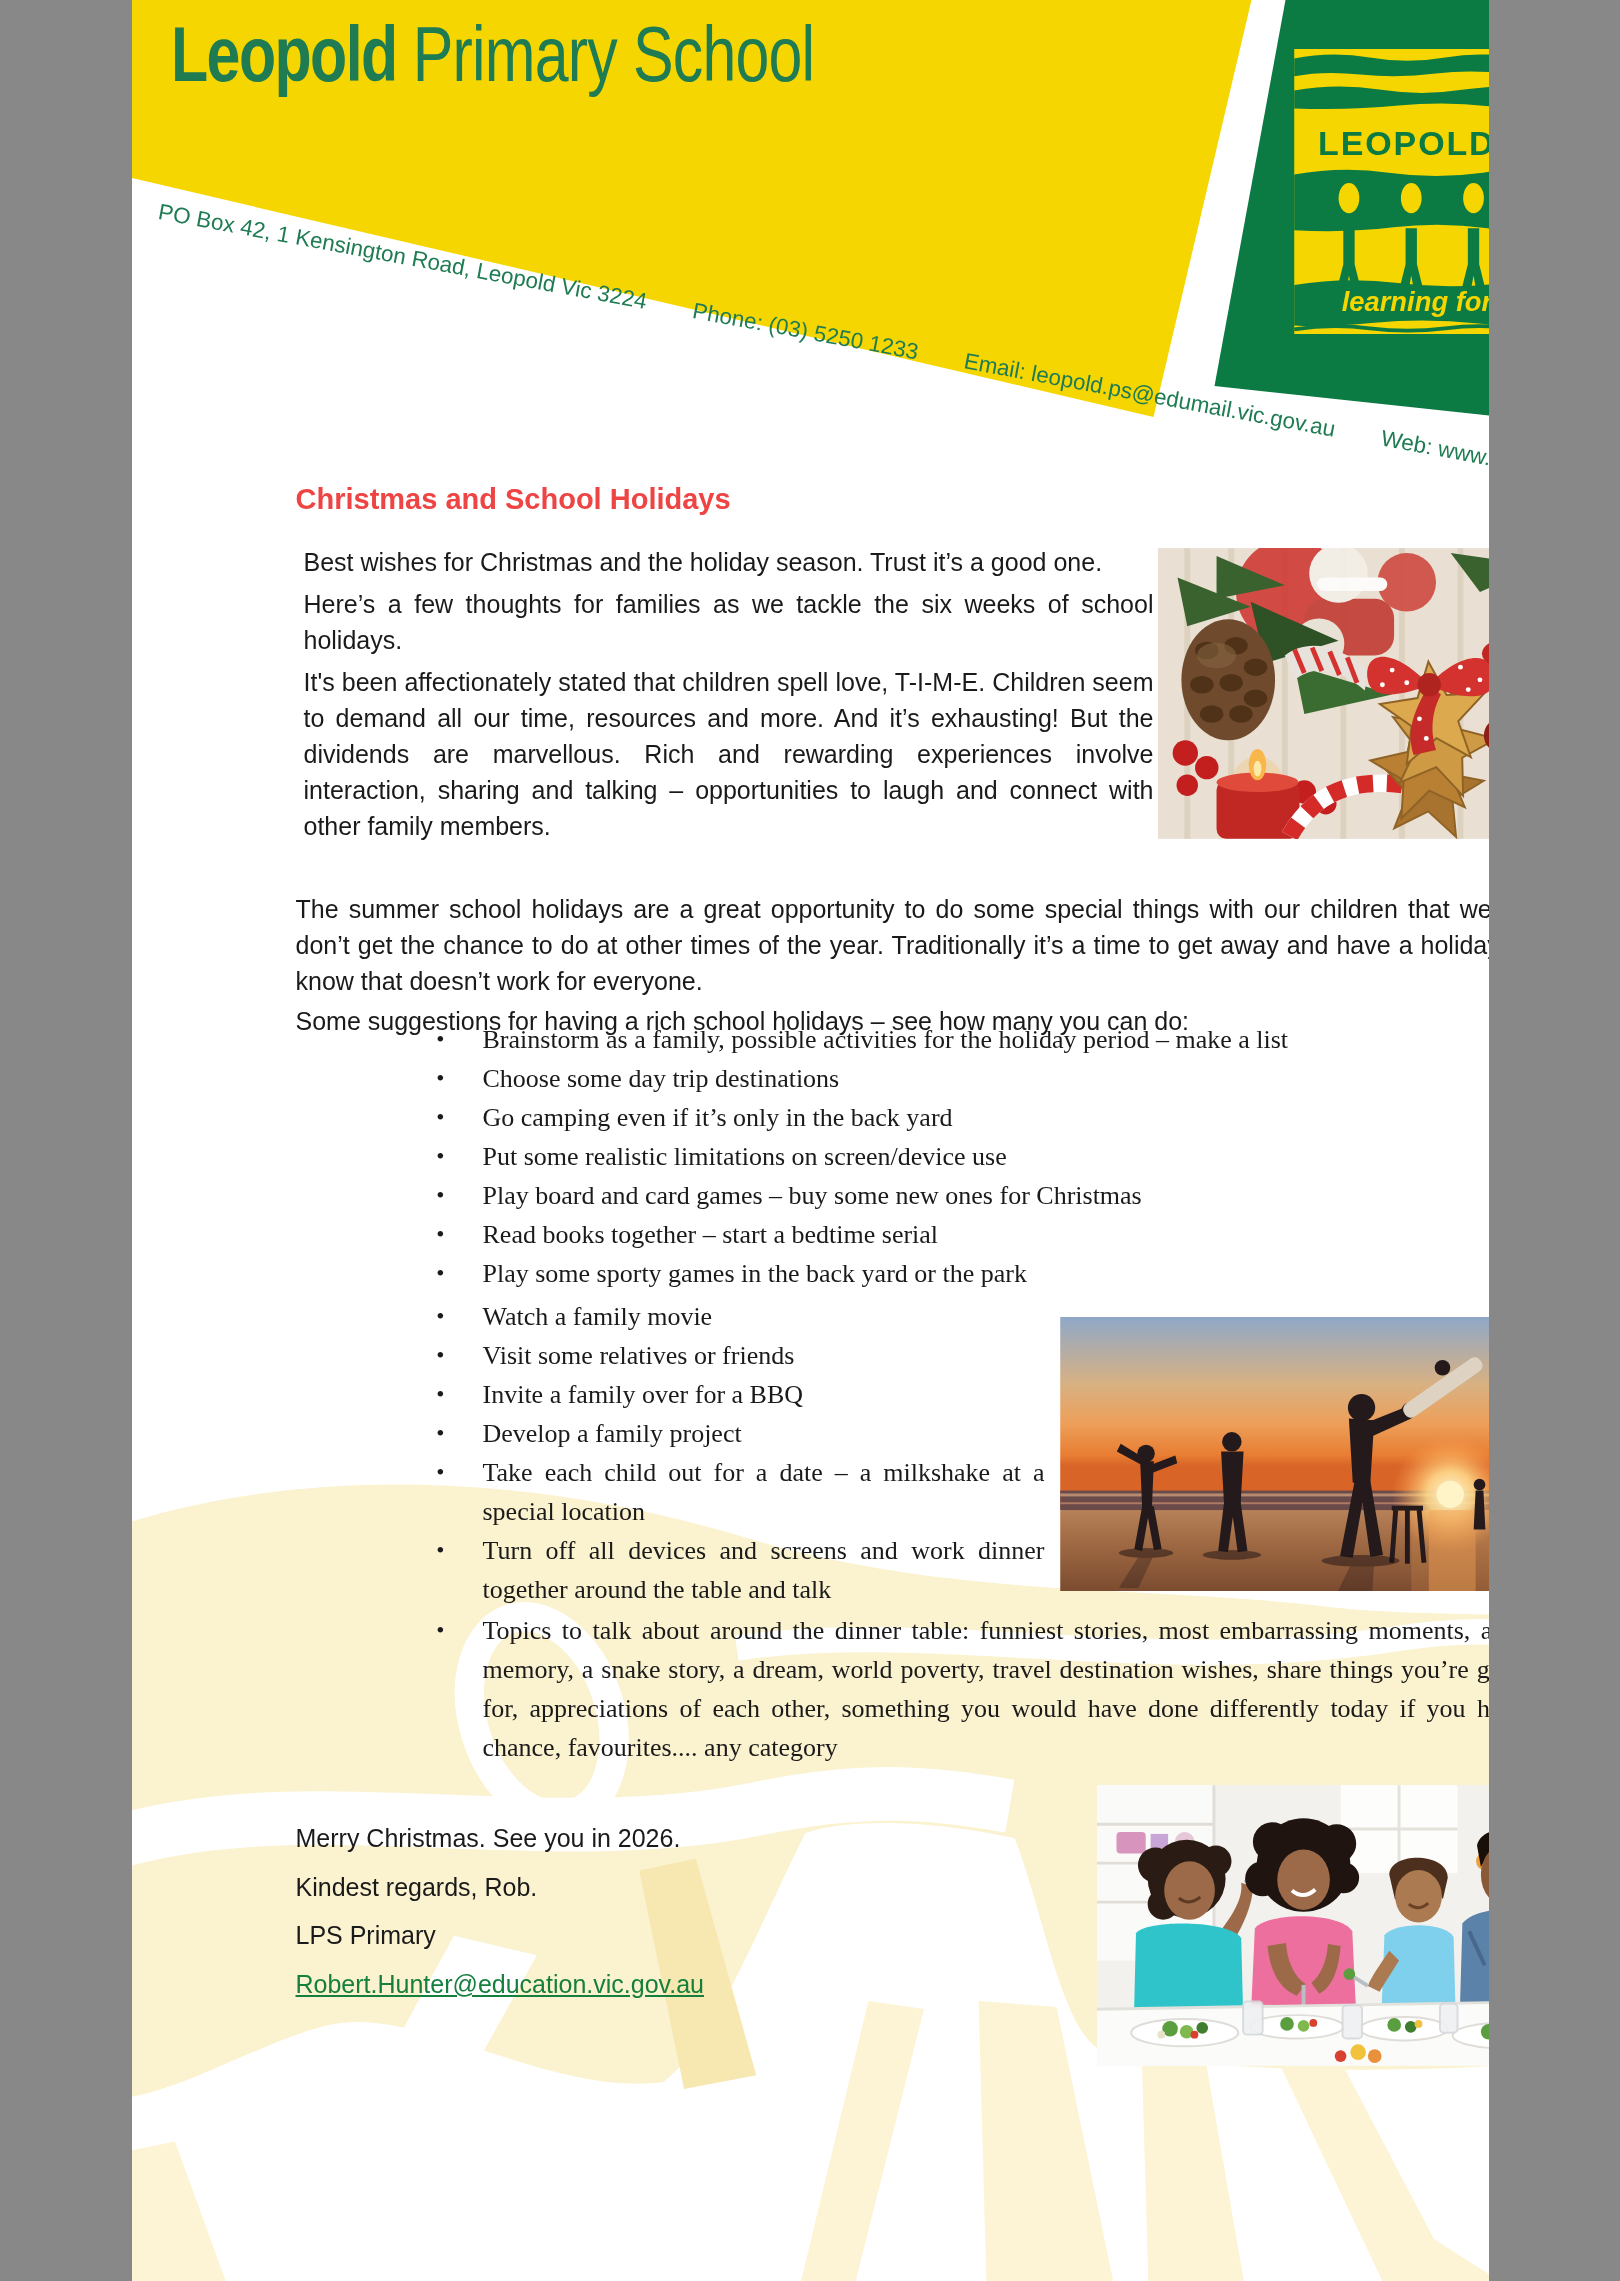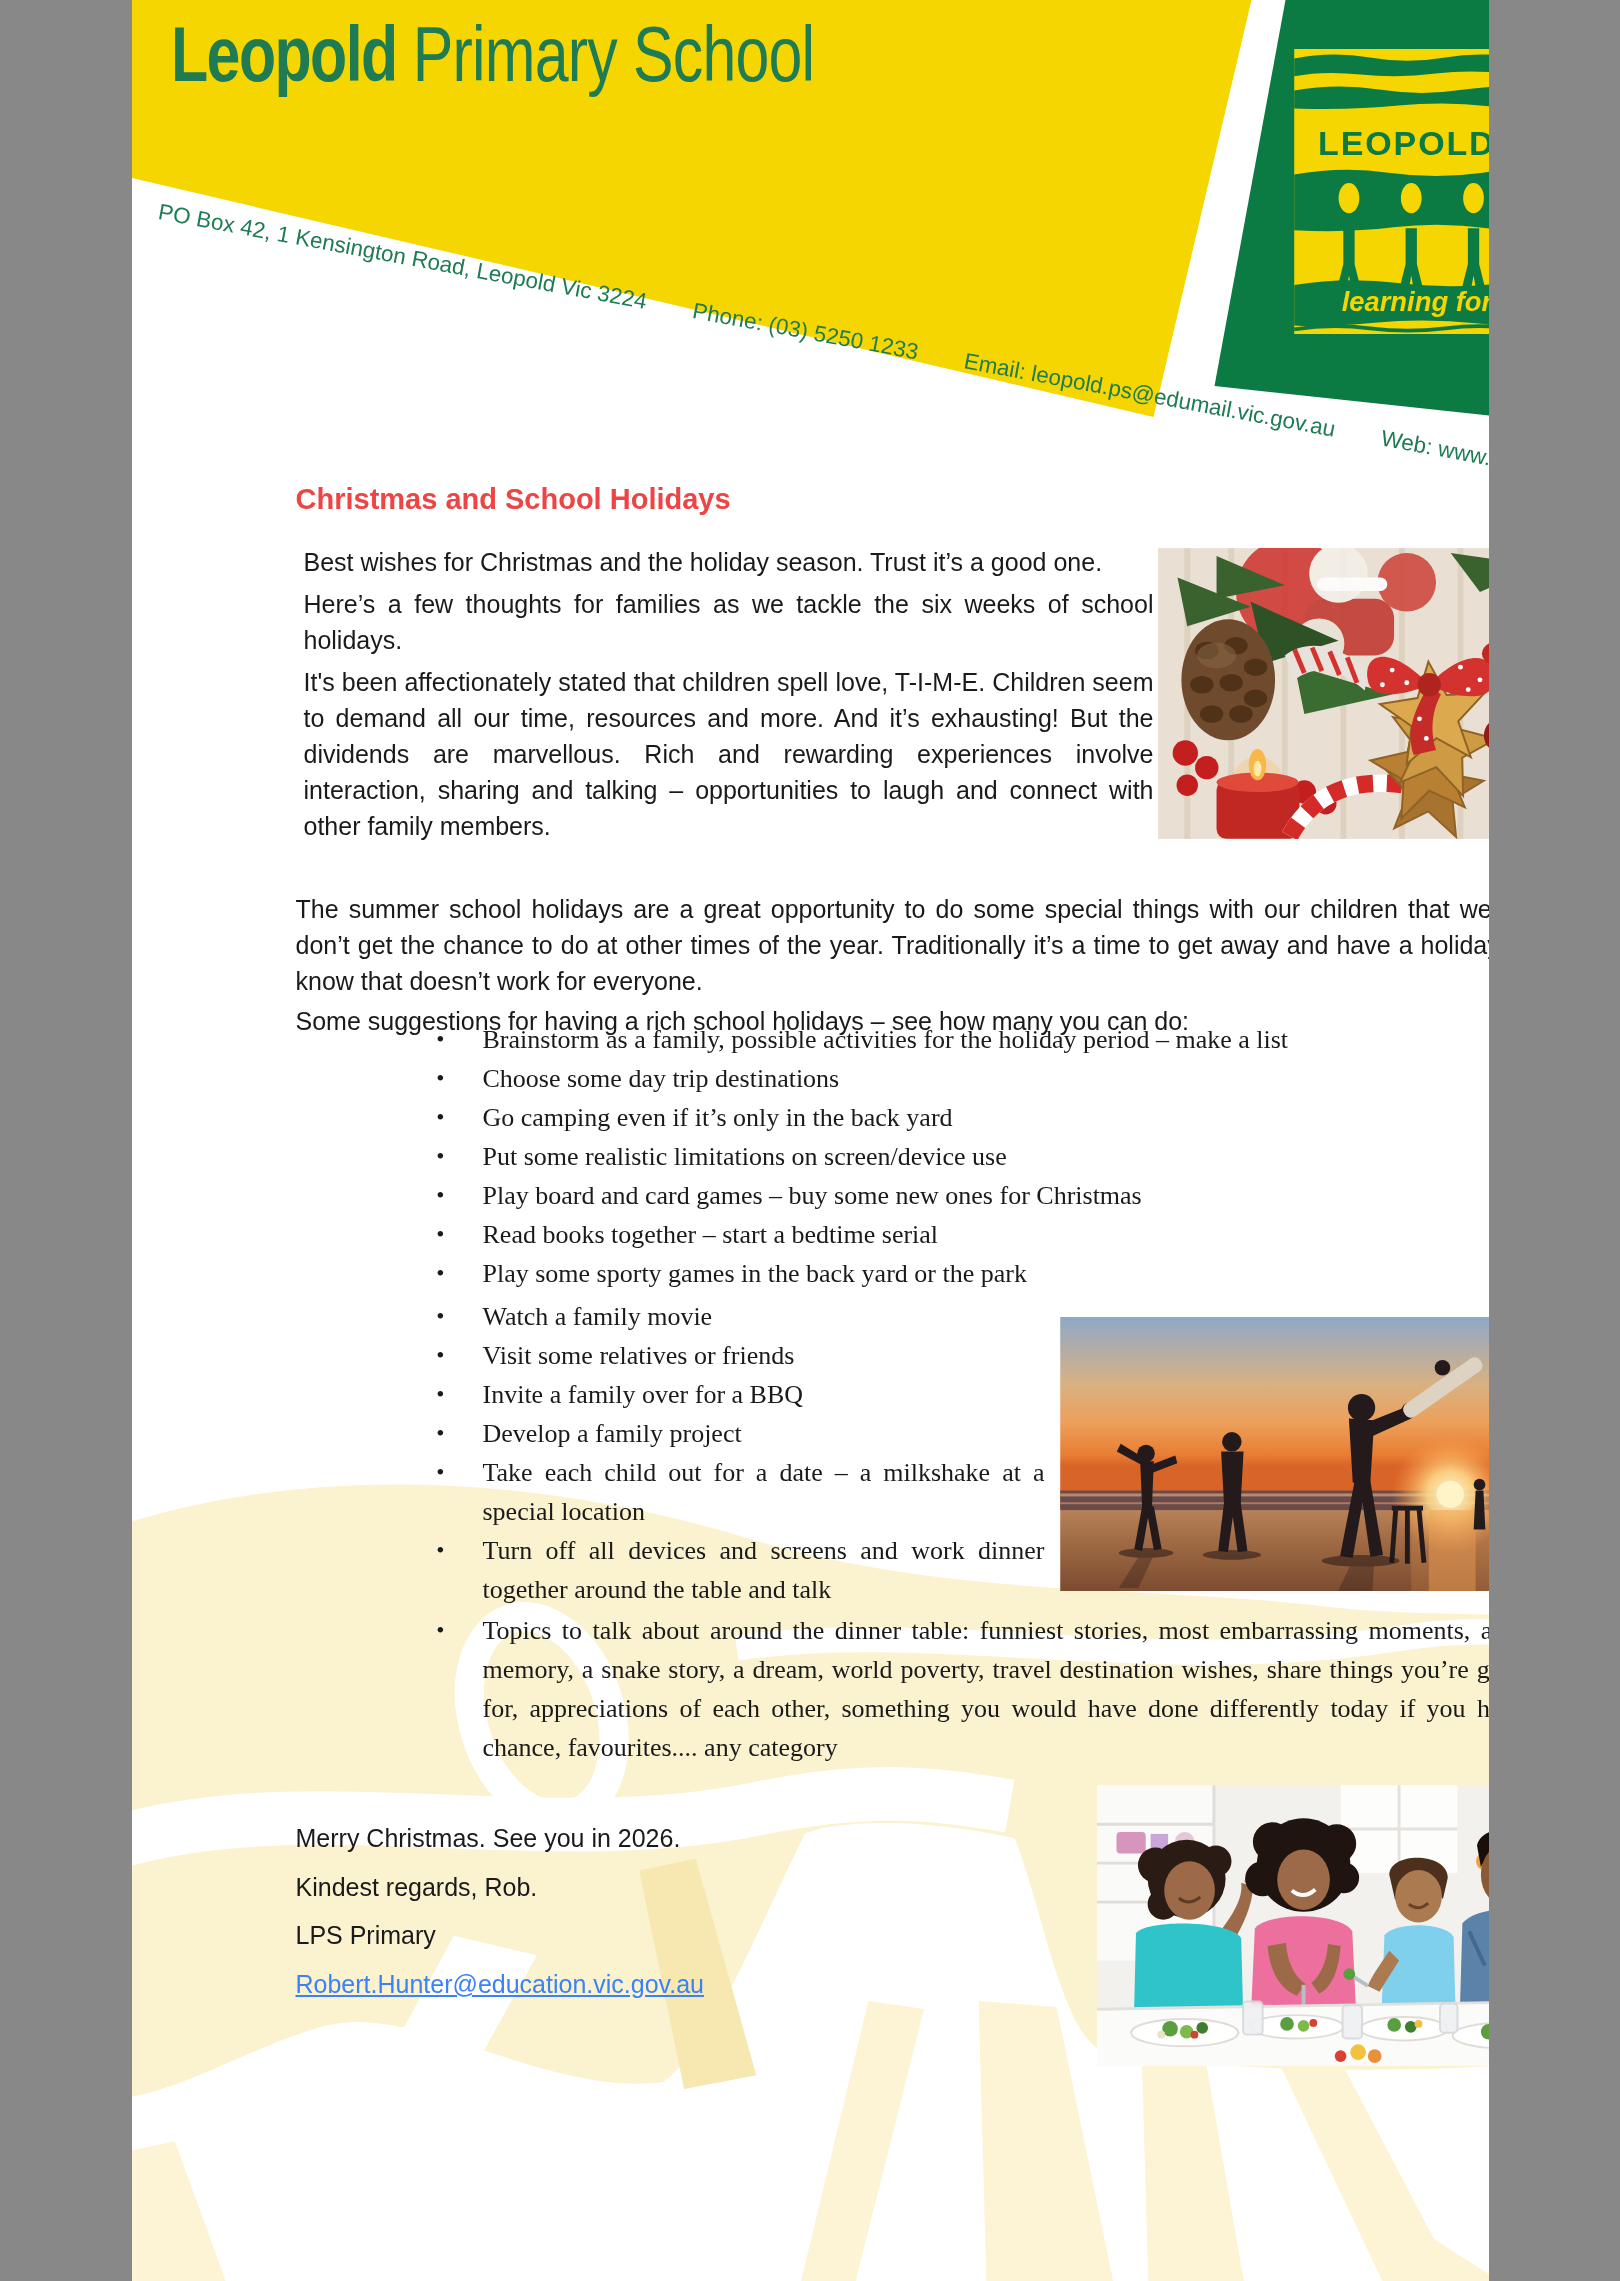--- a/index.html
+++ b/index.html
@@ -44,21 +44,21 @@
   .p4{left:164px;top:866px;width:1262px;font-size:25px;line-height:36px;text-align:justify;}
   .p5{left:164px;top:978px;width:1262px;font-size:25px;line-height:36px;}
   ul.blist{list-style:none;margin:0;padding:0;font-family:"Liberation Serif",serif;font-size:26px;}
   ul.blist li{position:relative;padding-left:54px;line-height:39px;text-align:justify;}
   ul.blist li::before{content:"\2022";position:absolute;left:7.8px;top:0;line-height:39px;font-size:23.4px;}
   .ulA{left:297px;top:1020px;width:1129px;}
   .ulB{left:297px;top:1297px;width:616px;}
   .ulC{left:297px;top:1611px;width:1129px;}
   .closing{left:164px;top:1820px;width:683px;}
   .closing p{margin:0 0 12.7px 0;font-size:25px;line-height:36px;}
-  .email-link{color:#3b82f6;text-decoration:underline;}
+  .email-link{color:#15803d;text-decoration:underline;}
   
   .photo{position:absolute;z-index:2;display:block;}
   .photo-cookies{left:1026px;top:548px;width:400px;height:291px;}
   .photo-cricket{left:928px;top:1317px;width:489px;height:274px;}
   .photo-family{left:965px;top:1785px;width:456px;height:281px;}
 </style>
 </head>
 <body>
 
 <div class="page">

